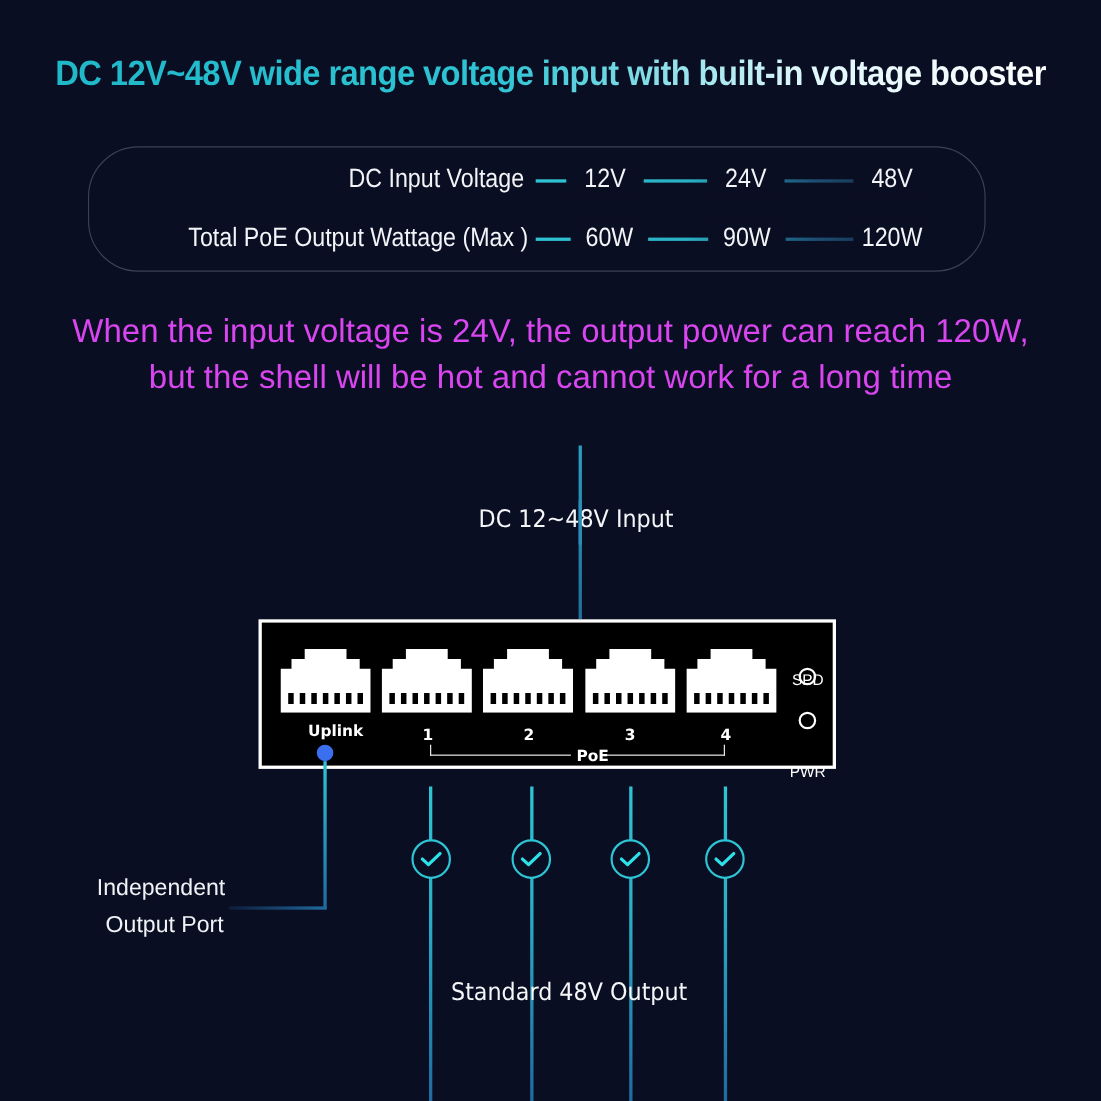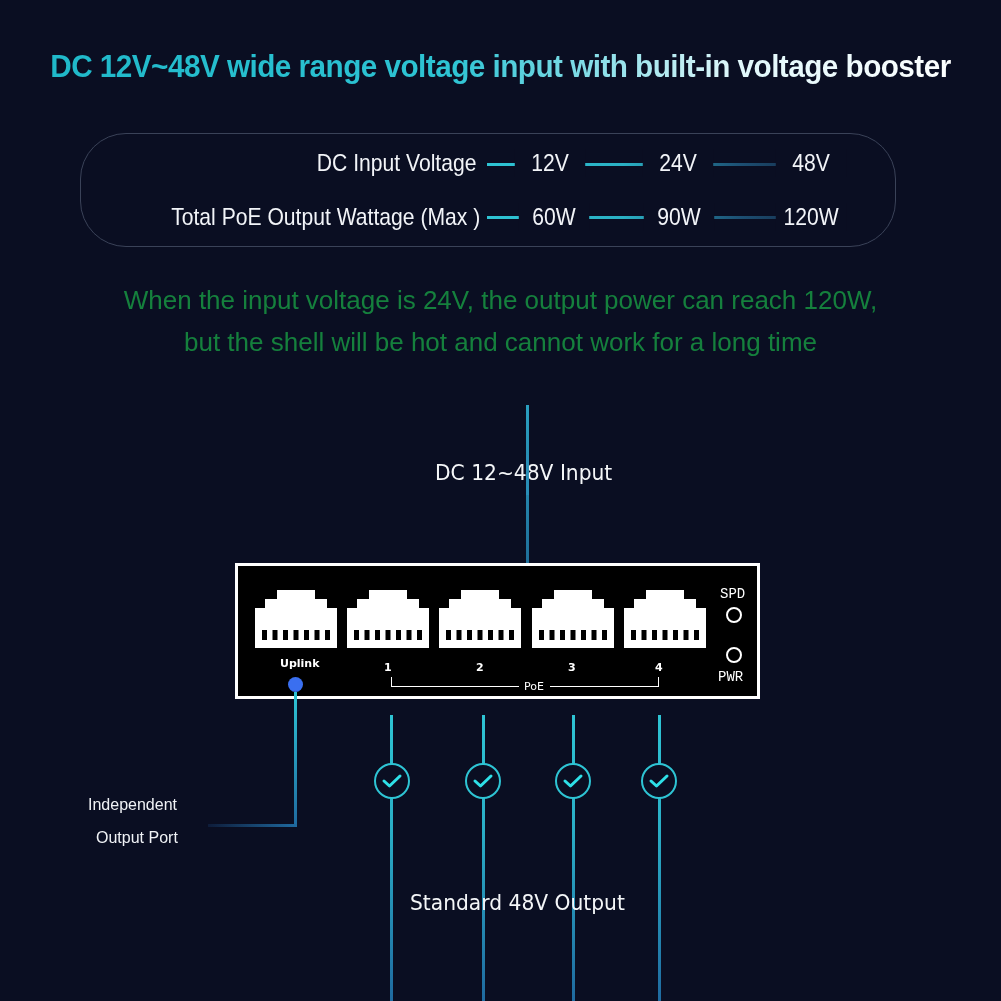--- a/index.html
+++ b/index.html
@@ -34,46 +34,46 @@
       font-size: 24px; color: #f2f4f8; white-space: nowrap;
       transform: scaleX(0.88); transform-origin: center;
       text-align: center; width: 80px;
     }
     .spec-line {
       height: 3px;
       background: linear-gradient(90deg, #2ec4d4 0%, #2ab0c4 40%, #1c4e72 75%, #14243e 100%);
     }
     .note {
       left: 0; width: 1001px; text-align: center;
-      font-size: 26px; color: #15803d; white-space: nowrap;
+      font-size: 30px; color: #d946ef; white-space: nowrap;
     }
     .vline { width: 3px; }
     .label-mid {
       font-family: "DejaVu Sans", sans-serif;
       font-size: 22px; color: #f4f6f8; white-space: nowrap;
       transform: scaleX(0.92); transform-origin: left center;
     }
     .switch {
       left: 235px; top: 563px; width: 525px; height: 136px;
       background: #000; border: 3px solid #ffffff; box-sizing: border-box;
     }
     .port-num {
       font-family: "DejaVu Sans", sans-serif;
-      font-size: 11px; color: #fff; font-weight: bold;
+      font-size: 14px; color: #fff; font-weight: bold;
     }
     .led-label {
-      font-family: Liberation Mono, monospace;
-      font-size: 14px; color: #fff;
+      font-family: Liberation Sans, sans-serif;
+      font-size: 14px; color: #fff; margin-top: 24px;
     }
     .led {
       width: 16px; height: 16px; border: 2px solid #fff; border-radius: 50%;
       box-sizing: border-box;
     }
     .side-label {
-      font-size: 16px; color: #f0f2f6; white-space: nowrap;
+      font-size: 21px; color: #f0f2f6; white-space: nowrap;
     }
   </style>
 </head>
 <body>
 
 <div class="abs headline">DC 12V~48V wide range voltage input with built-in voltage booster</div>
 
 <div class="abs spec-box"></div>
 
 <div class="abs spec-label" style="right:525px; top:149px;">DC Input Voltage</div>
@@ -162,21 +162,21 @@
 </svg>
 
 <div class="abs port-num" style="left:280px; top:657px;">Uplink</div>
 <div class="abs port-num" style="left:384px; top:661px;">1</div>
 <div class="abs port-num" style="left:476px; top:661px;">2</div>
 <div class="abs port-num" style="left:568px; top:661px;">3</div>
 <div class="abs port-num" style="left:655px; top:661px;">4</div>
 
 <div class="abs" style="left:391px; top:677px; width:1px; height:10px; background:#fff;"></div>
 <div class="abs" style="left:391px; top:686px; width:128px; height:1px; background:#fff;"></div>
-<div class="abs port-num" style="left:524px; top:680px; font-weight:normal;">PoE</div>
+<div class="abs port-num" style="left:524px; top:680px; font-weight:bold;">PoE</div>
 <div class="abs" style="left:550px; top:686px; width:109px; height:1px; background:#fff;"></div>
 <div class="abs" style="left:658px; top:677px; width:1px; height:10px; background:#fff;"></div>
 
 <div class="abs led-label" style="left:720px; top:586px;">SPD</div>
 <div class="abs led" style="left:726px; top:607px;"></div>
 <div class="abs led" style="left:726px; top:647px;"></div>
 <div class="abs led-label" style="left:718px; top:669px;">PWR</div>
 
 <div class="abs" style="left:288px; top:677px; width:15px; height:15px; border-radius:50%; background:#3a6ff0;"></div>
 <div class="abs" style="left:294px; top:692px; width:3px; height:134px; background:linear-gradient(180deg,#2ec4d4,#1f6aa0);"></div>

